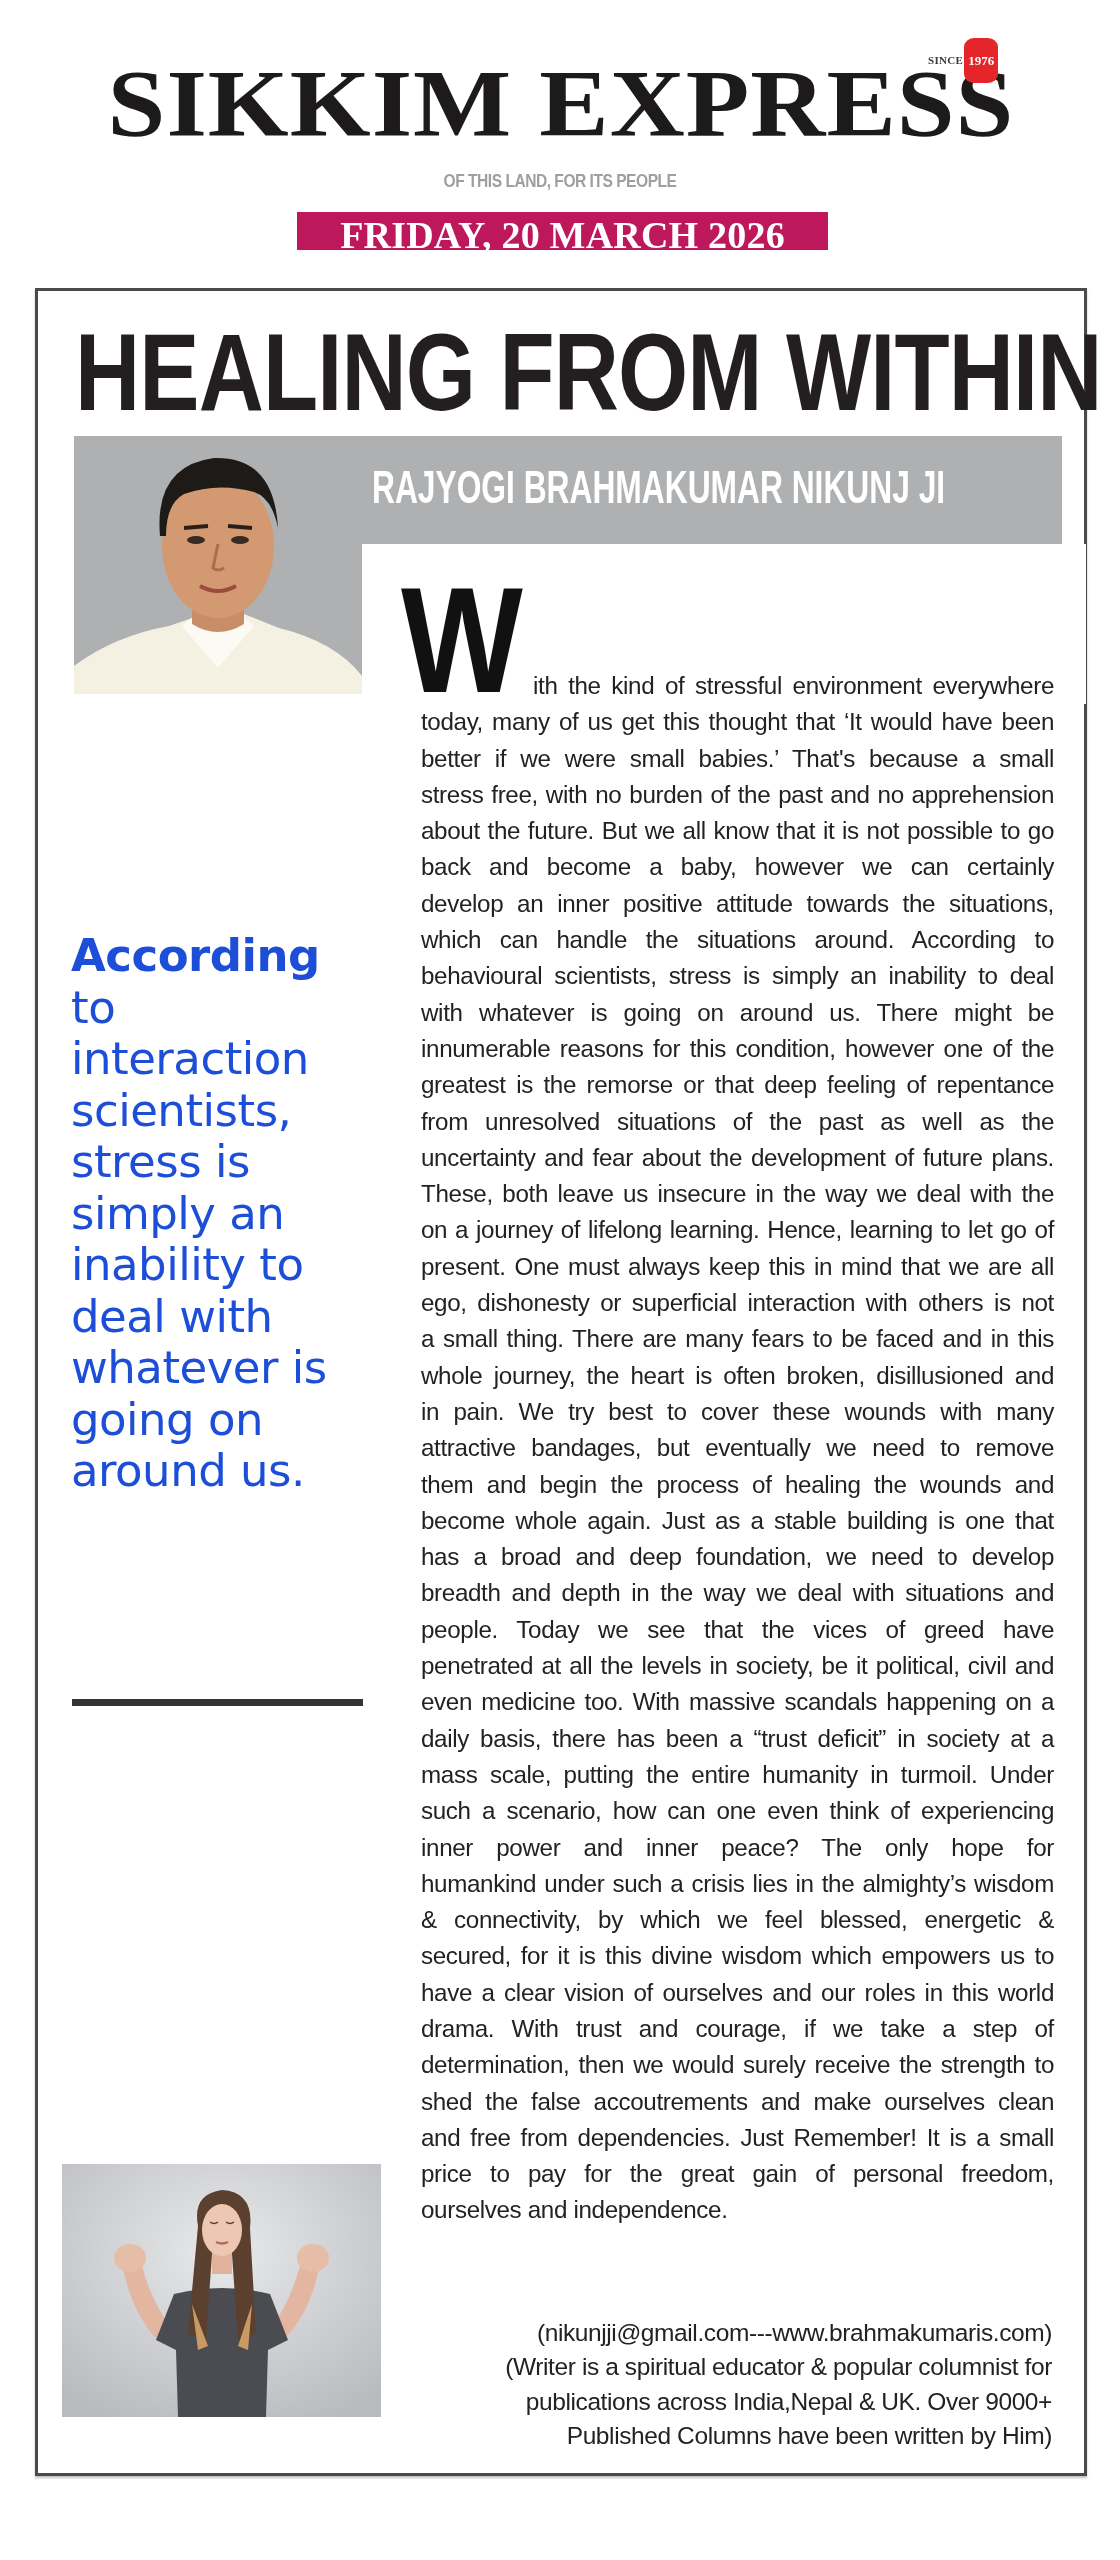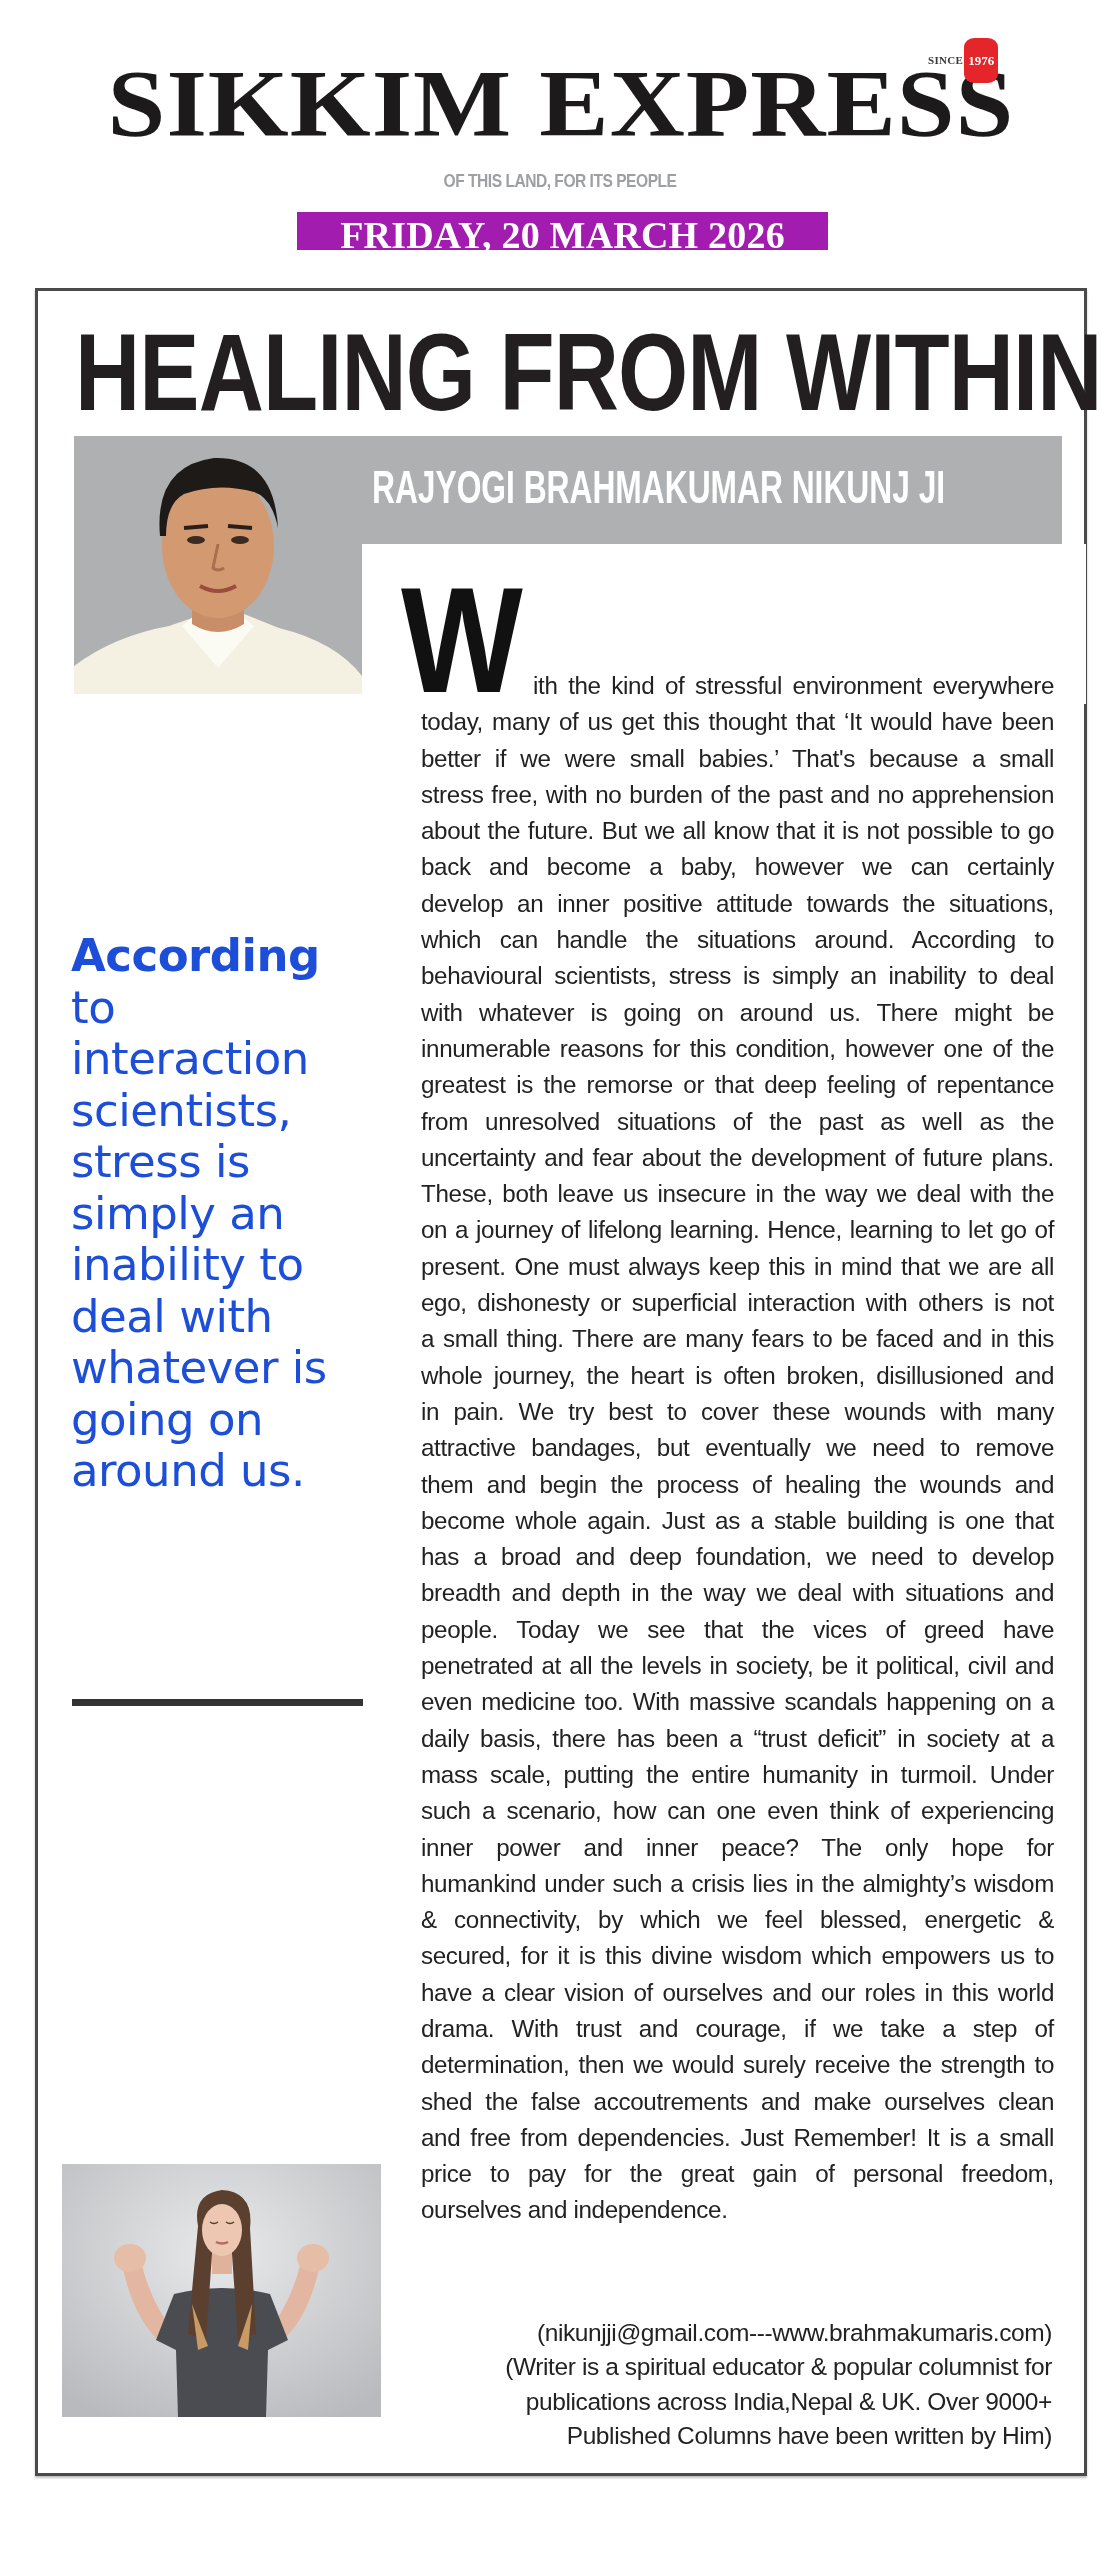--- a/index.html
+++ b/index.html
@@ -26,21 +26,21 @@
       border-radius: 10px / 9px; padding: 15px 4px; font-size: 13px; line-height: 15px;
     }
     .tagline {
       position: absolute; left: 0; width: 1120px; top: 170px; text-align: center;
       font-family: "Liberation Sans", sans-serif; font-weight: 700; font-size: 19px;
       color: #9d9fa2; letter-spacing: -0.6px;
       transform: scaleX(0.82); transform-origin: center;
     }
     .datebox {
       position: absolute; left: 297px; top: 212px; width: 531px; height: 38px;
-      background: #a21caf; color: #ffffff; text-align: center;
+      background: #be185d; color: #ffffff; text-align: center;
       font-family: "Liberation Serif", serif; font-weight: 700; font-size: 38px; line-height: 47px;
       letter-spacing: 0.2px; white-space: nowrap;
     }
 
     
     .frame {
       position: absolute; left: 35px; top: 288px; width: 1052px; height: 2188px;
       border: 3px solid #4a4a4a; background: #fff;
       box-shadow: 0 2px 2px rgba(0,0,0,0.25);
     }

